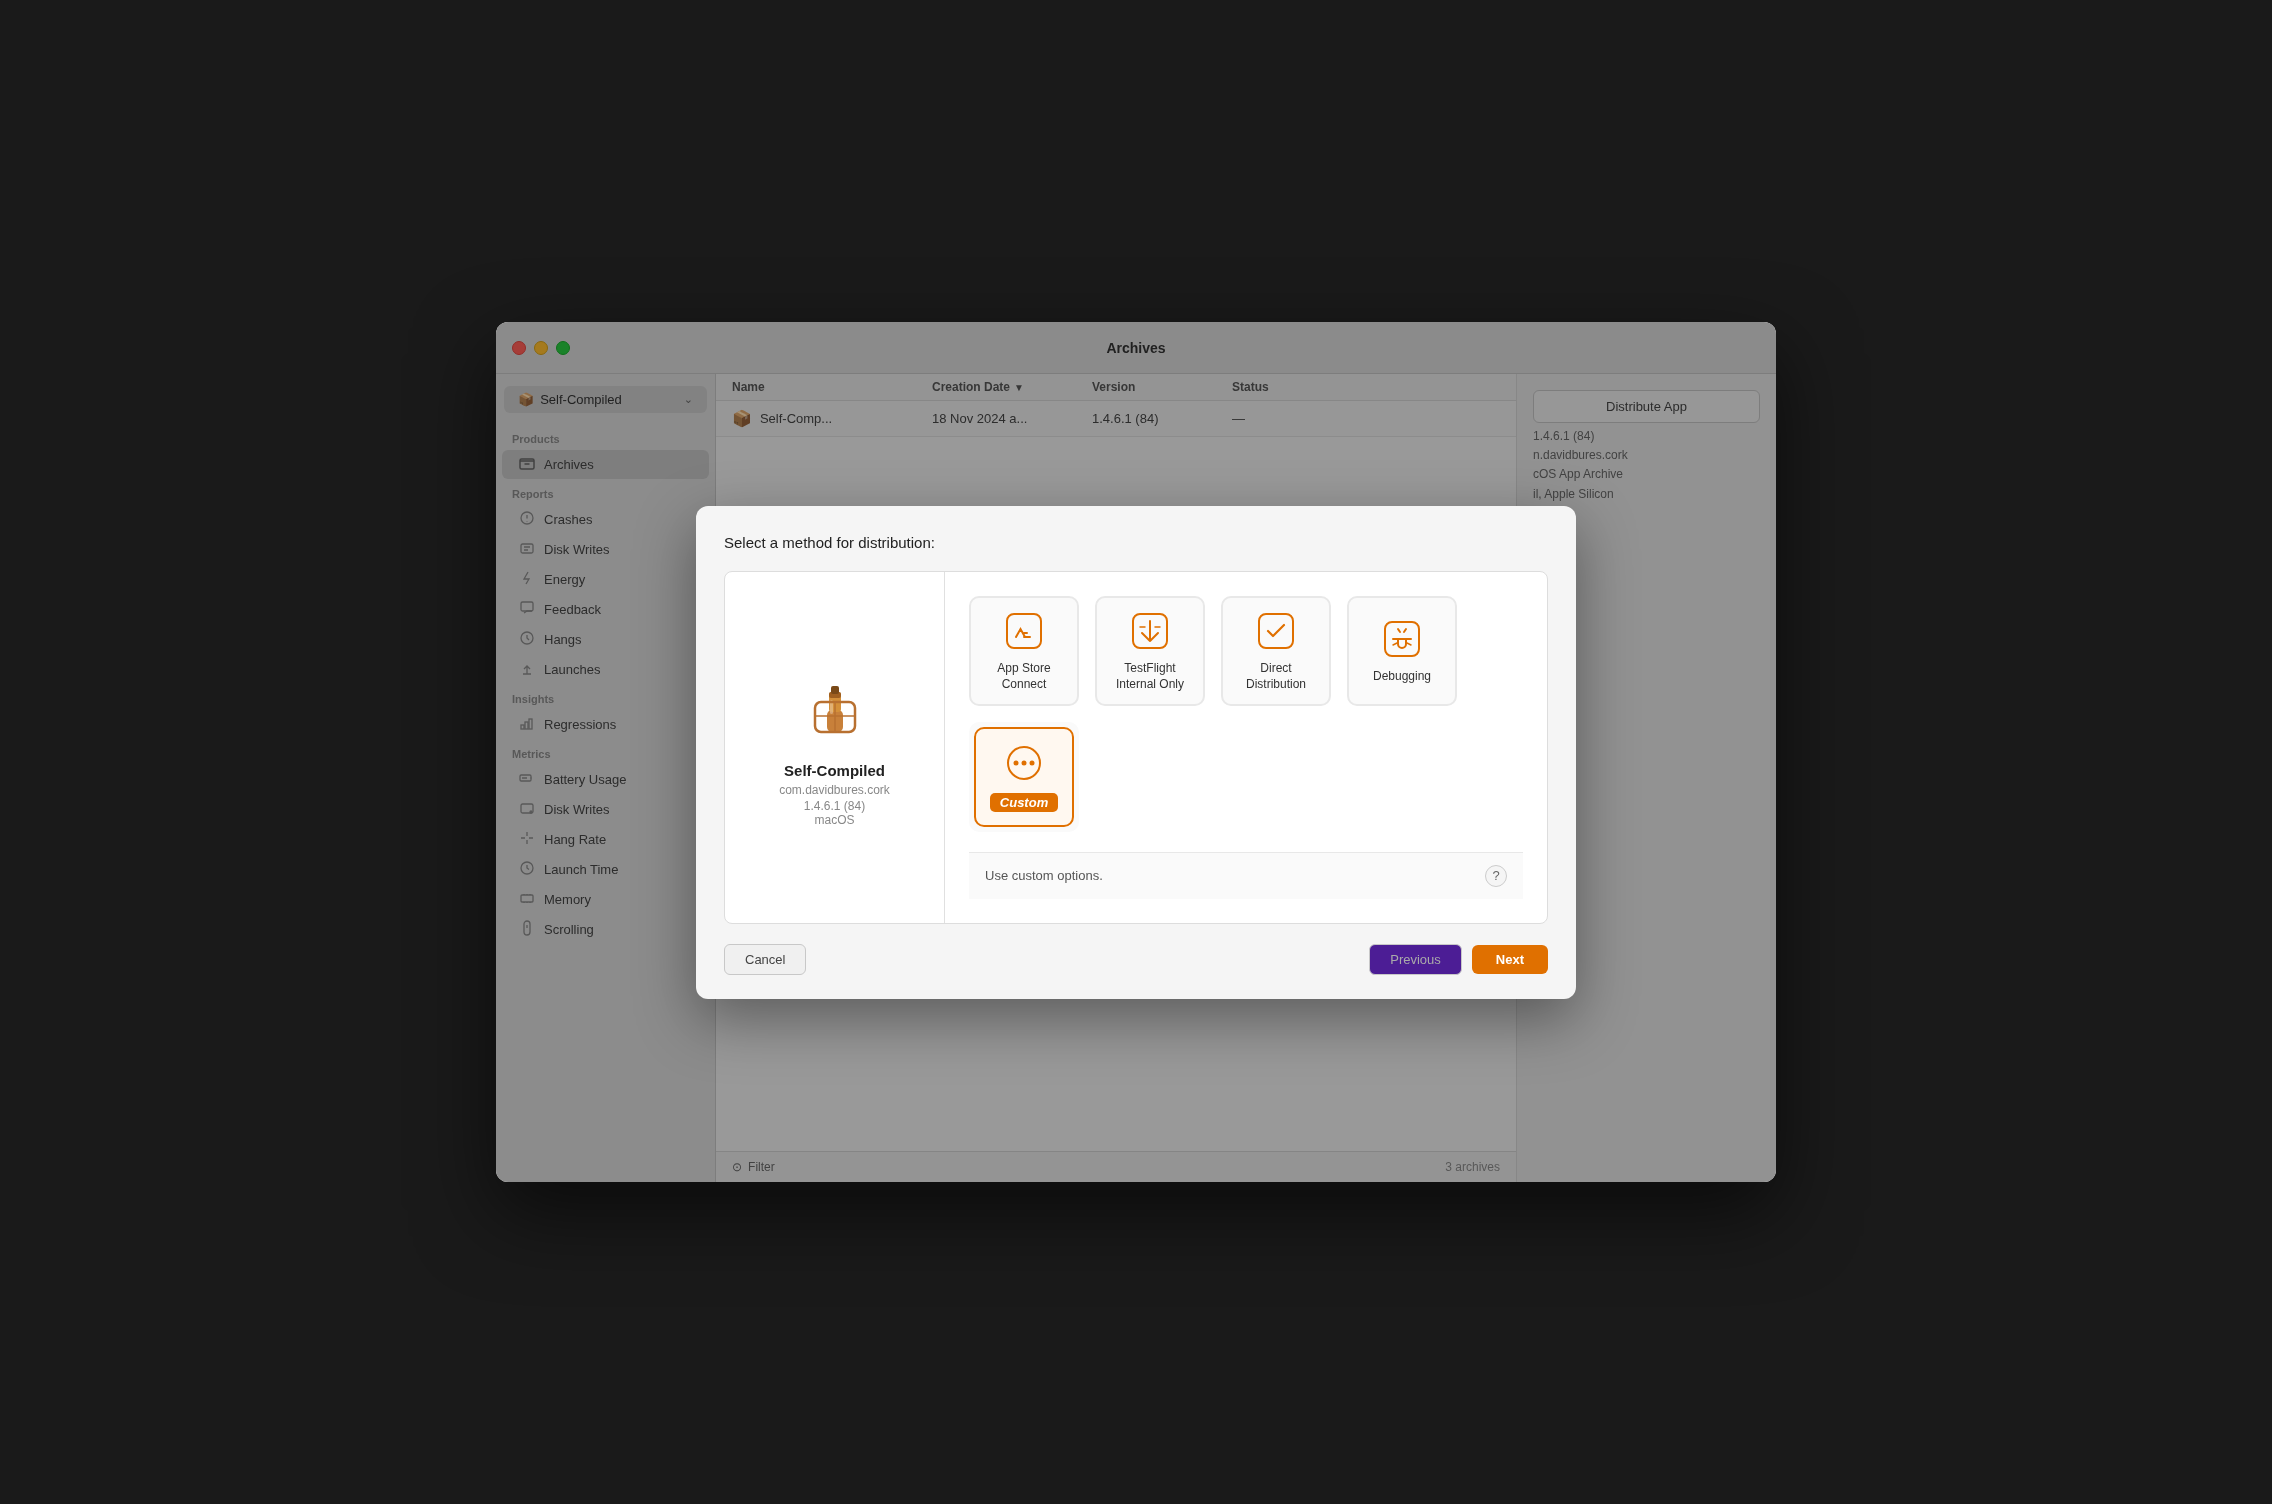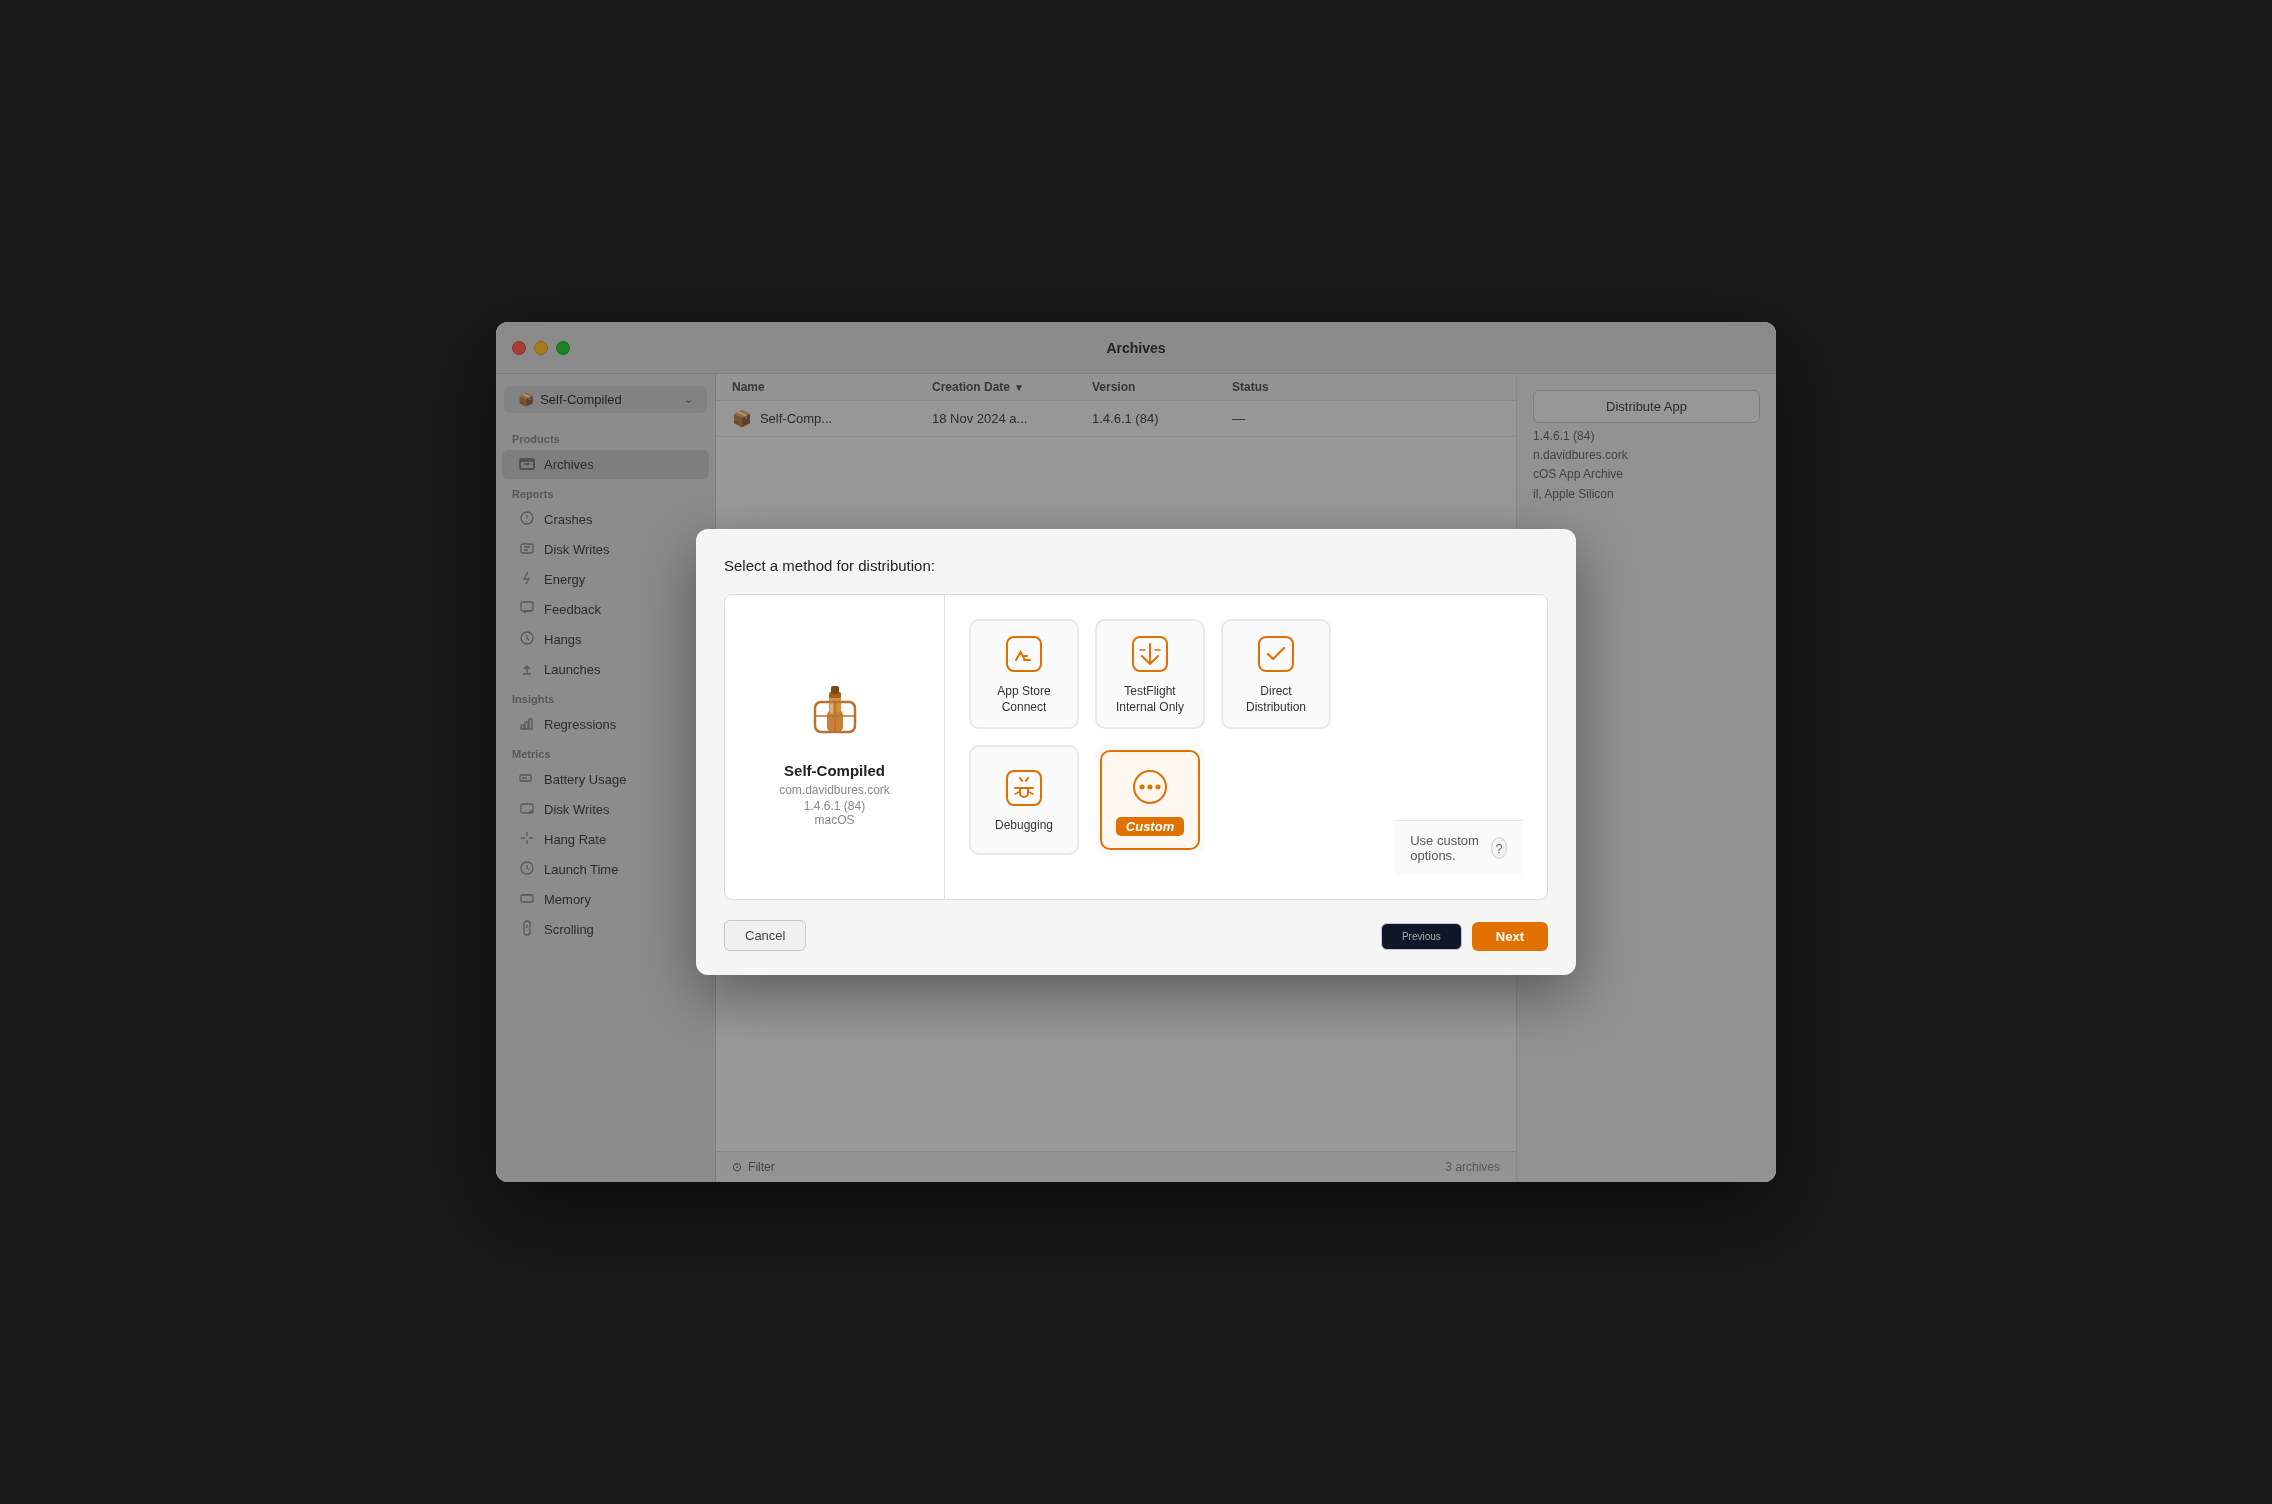--- a/index.html
+++ b/index.html
@@ -277,21 +277,21 @@
       font-size: 12px;
       color: #888;
       text-align: center;
     }
 
     
     .modal-right {
       flex: 1;
       padding: 24px;
       display: flex;
-      flex-direction: row;
+      flex-direction: column;
     }
 
     .distribution-options {
       display: flex;
       gap: 16px;
       flex-wrap: wrap;
       margin-bottom: 20px;
     }
 
     .dist-option {
@@ -368,25 +368,25 @@
       cursor: pointer;
     }
 
     .footer-right {
       display: flex;
       gap: 10px;
       align-items: center;
     }
 
     .btn-previous {
-      background: #0f172a;
+      background: #4c1d95;
       border: 1px solid #c8c8c8;
       border-radius: 6px;
       padding: 7px 20px;
-      font-size: 10px;
+      font-size: 13px;
       color: #aaa;
       cursor: pointer;
     }
 
     .btn-next {
       background: #e07000;
       border: none;
       border-radius: 6px;
       padding: 7px 24px;
       font-size: 13px;

